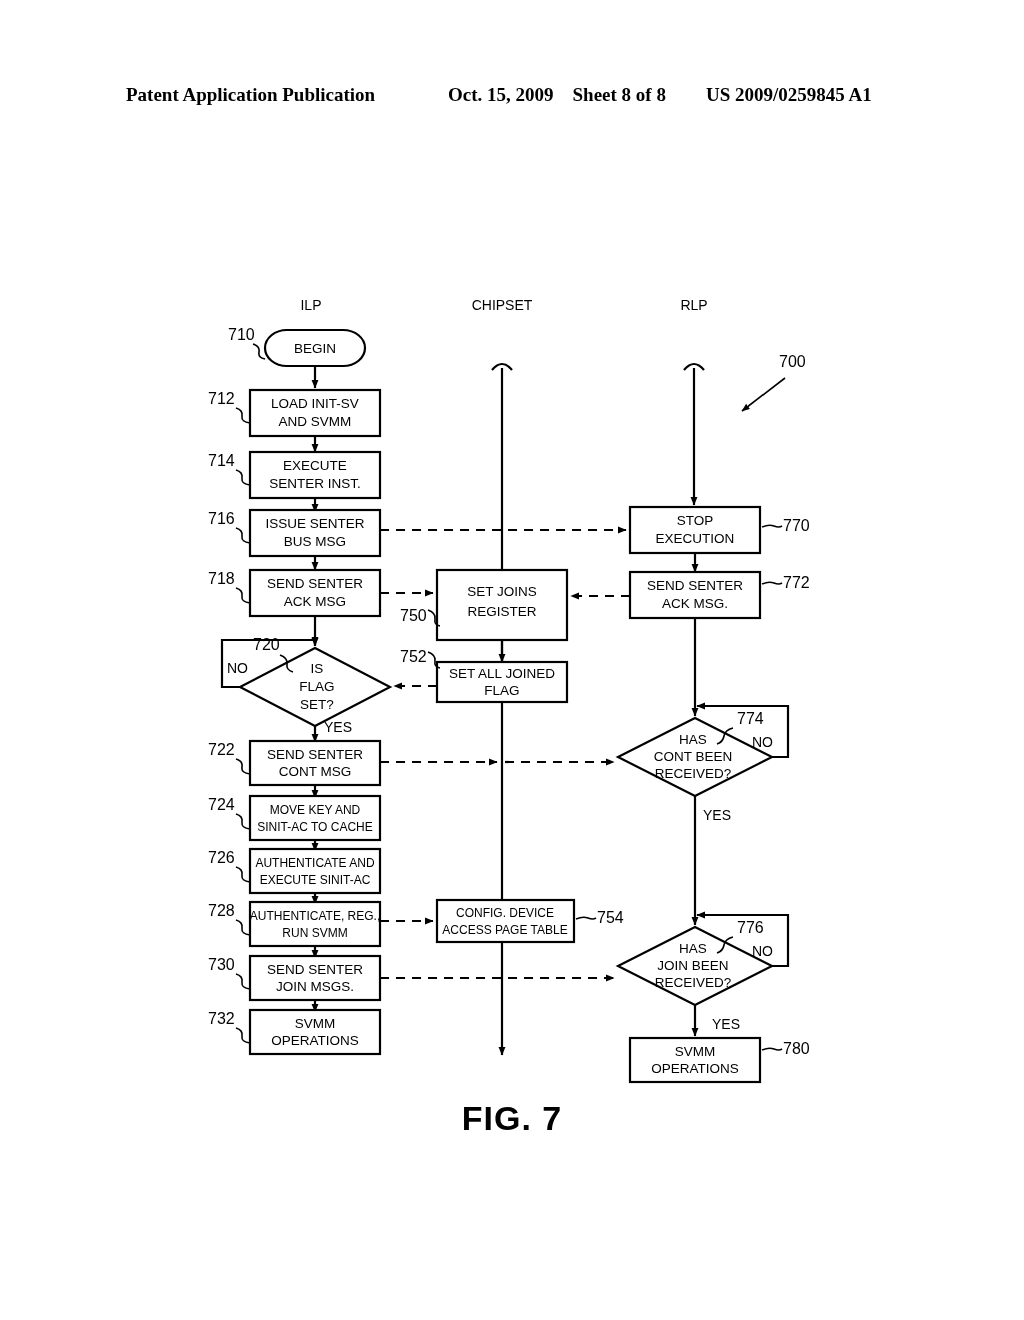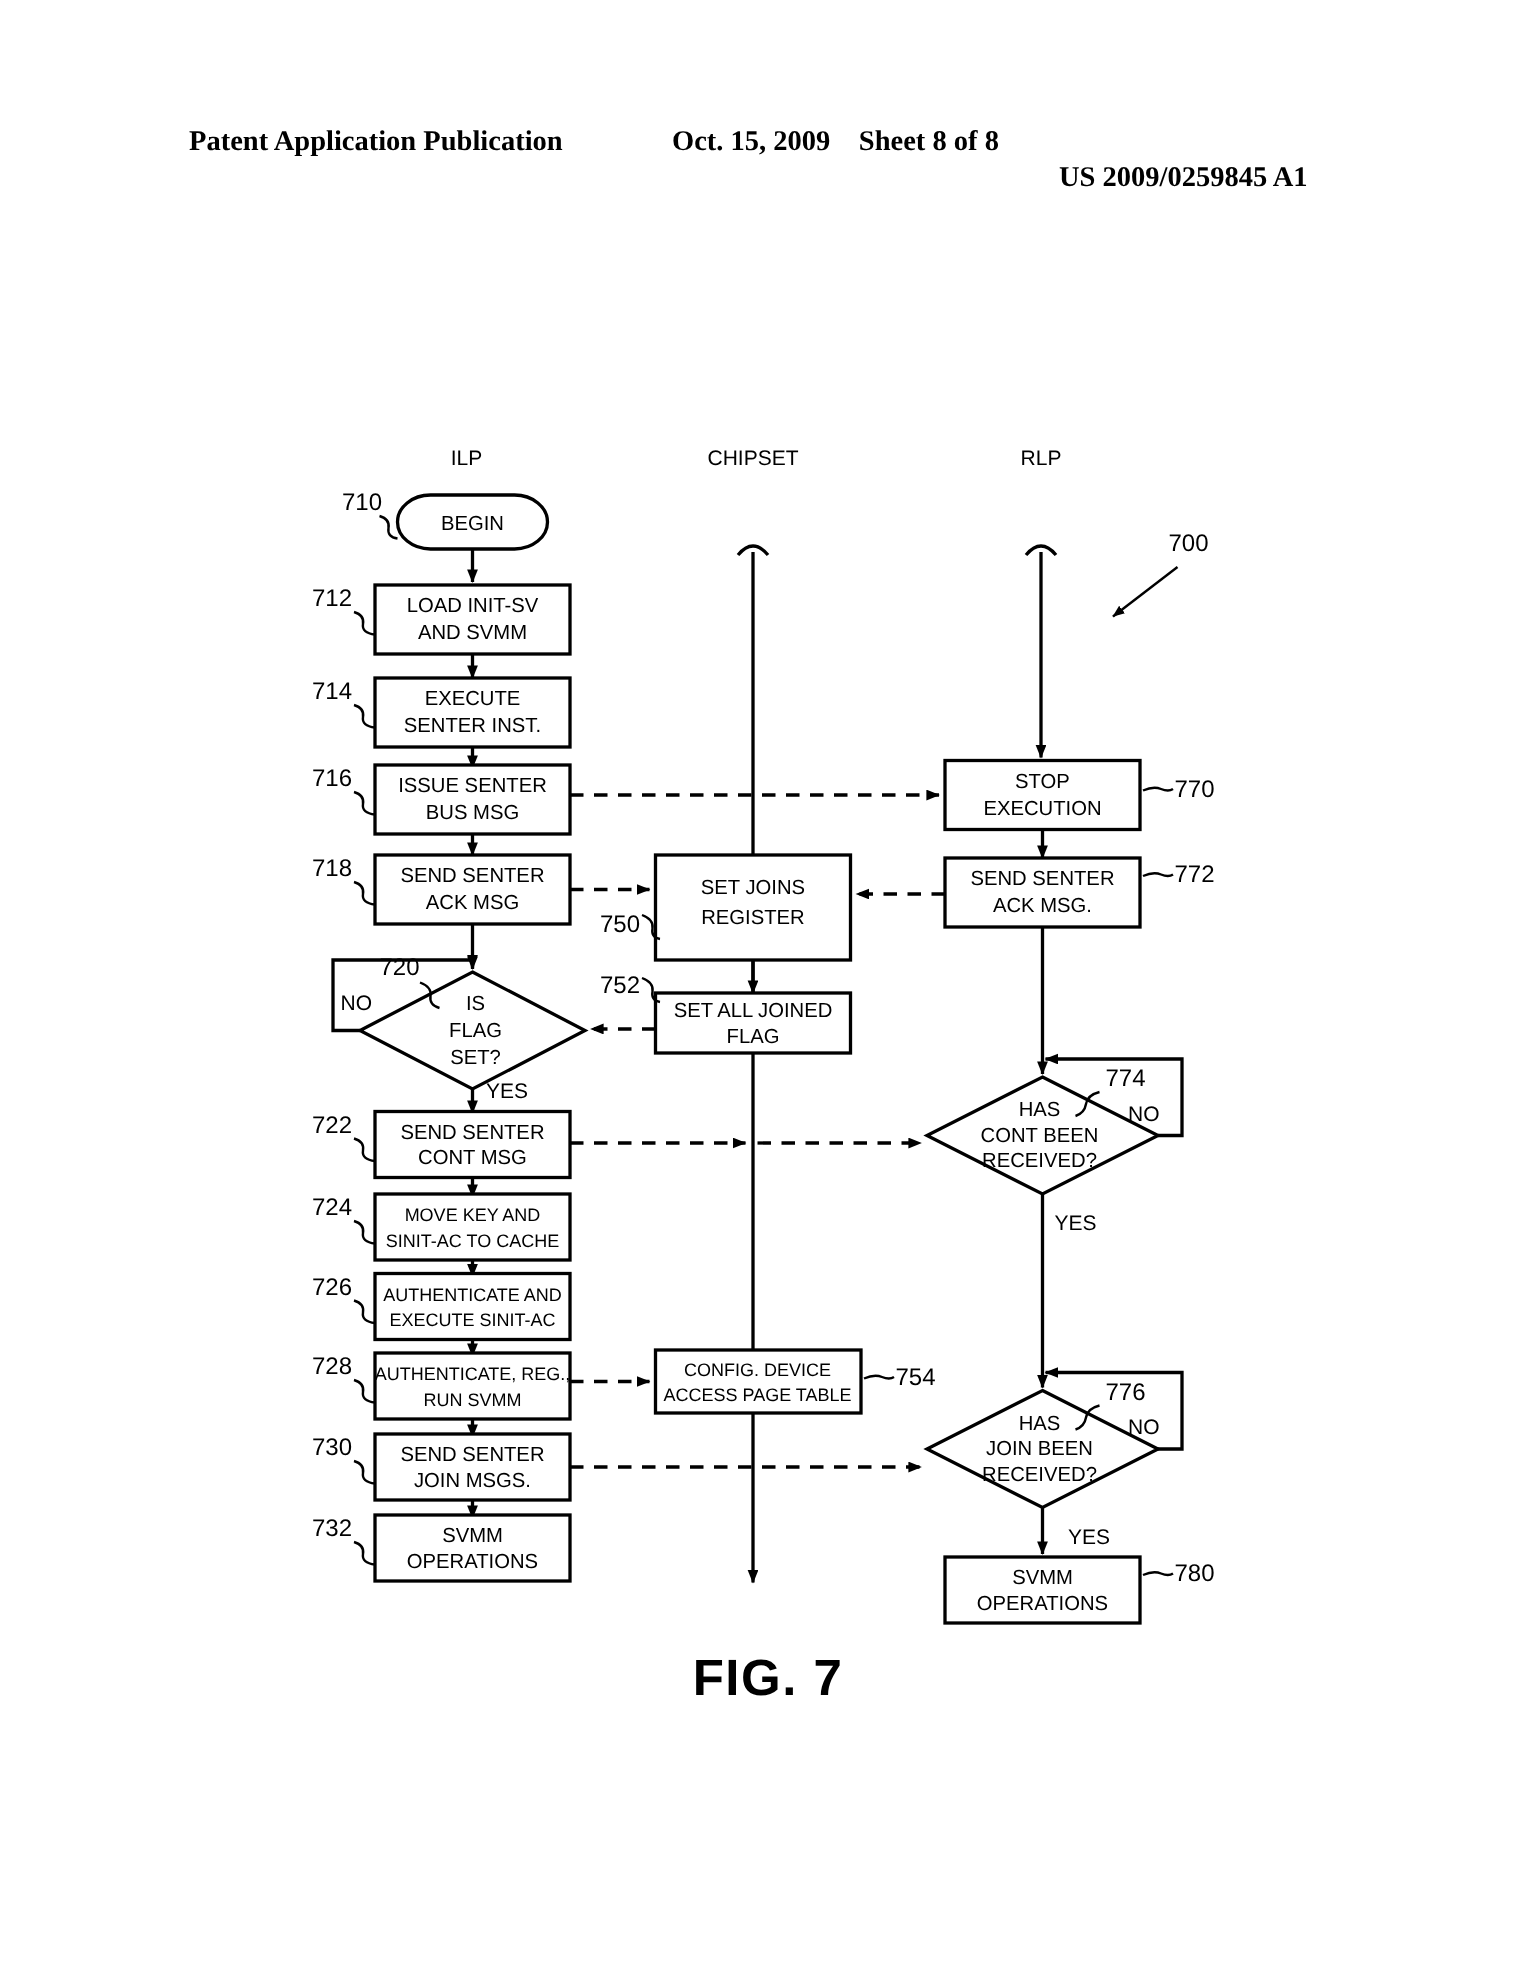--- a/index.html
+++ b/index.html
@@ -28,21 +28,21 @@
     width: 1024px;
     height: 28px;
     font-family: "Liberation Serif", serif;
     font-weight: bold;
     font-size: 19px;
     color: #000;
     white-space: nowrap;
   }
   .hdr-pub  { position: absolute; left: 126px;  top: 0; }
   .hdr-date { position: absolute; left: 448px;  top: 0; }
-  .hdr-num  { position: absolute; left: 706px;  top: 0; margin-top: 24px; }
+  .hdr-num  { position: absolute; left: 706px;  top: 0; }
 
   svg.figure {
     position: absolute;
     left: 0;
     top: 0;
     width: 1024px;
     height: 1320px;
   }
   svg text {
     font-family: "Liberation Sans", sans-serif;

